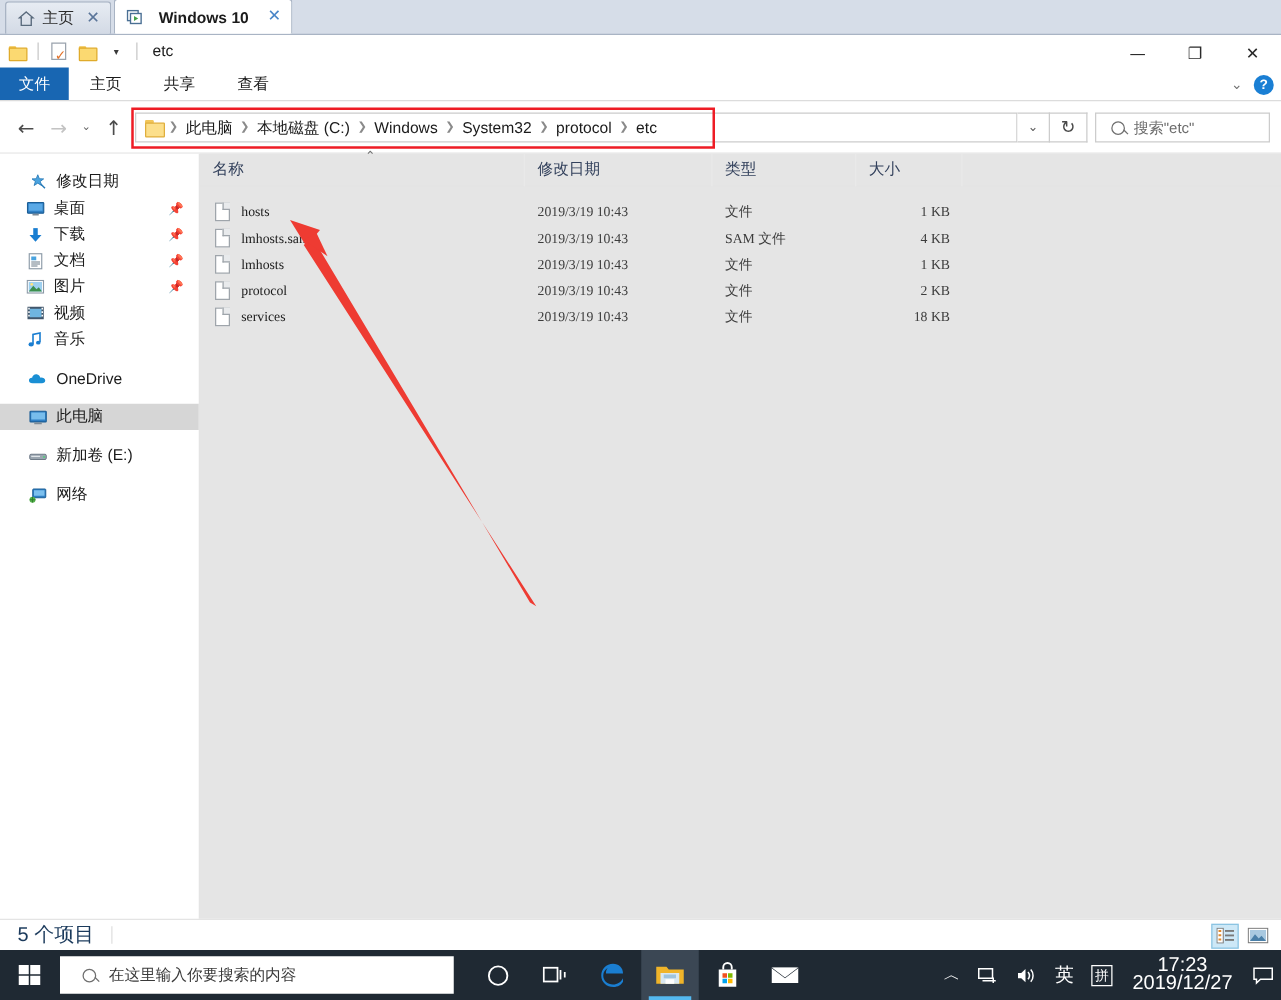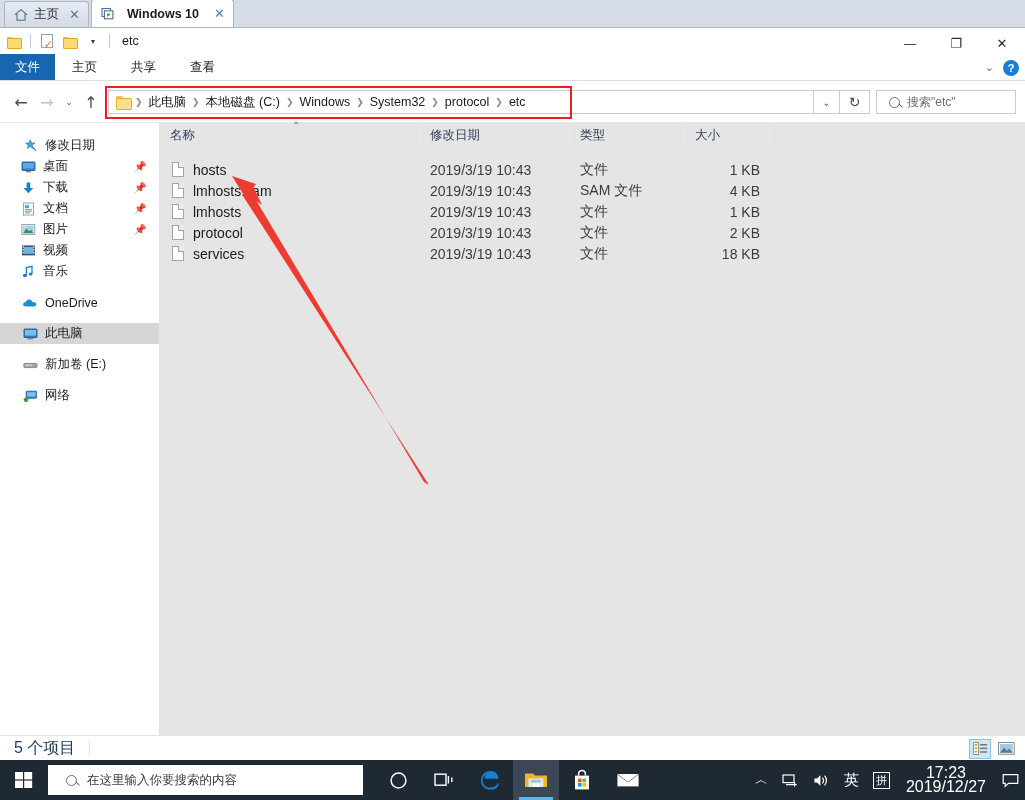--- a/index.html
+++ b/index.html
@@ -178,21 +178,21 @@
     border-right:1px solid #e9e9e9; padding-left:10px; position:relative;
   }
   .col.name{ width:260px; }
   .col.date{ width:150px; }
   .col.type{ width:115px; }
   .col.size{ width:85px; }
   .sortcaret{
     position:absolute; left:132px; top:-3px; font-size:10px; color:#707070;
     font-family:"DejaVu Sans",sans-serif;
   }
-  .row{ height:21px; display:flex; align-items:center; font-size:14px; color:#1b1b1b; }
+  .row{ height:21px; display:flex; align-items:center; font-size:11px; color:#1b1b1b;font-family:Liberation Serif, serif; }
   .cell{ display:flex; align-items:center; }
   .cell.name{ width:260px; padding-left:12px; gap:9px; }
   .cell.date{ width:150px; padding-left:10px; color:#3c3c3c; }
   .cell.type{ width:115px; padding-left:10px; color:#3c3c3c; }
   .cell.size{ width:75px; justify-content:flex-end; color:#3c3c3c; }
   .fileico{
     width:12px;height:15px;background:#fff;border:1px solid #9fa5ab;position:relative;flex:none;
   }
   .fileico:after{
     content:""; position:absolute; right:-1px; top:-1px; width:5px;height:5px;

